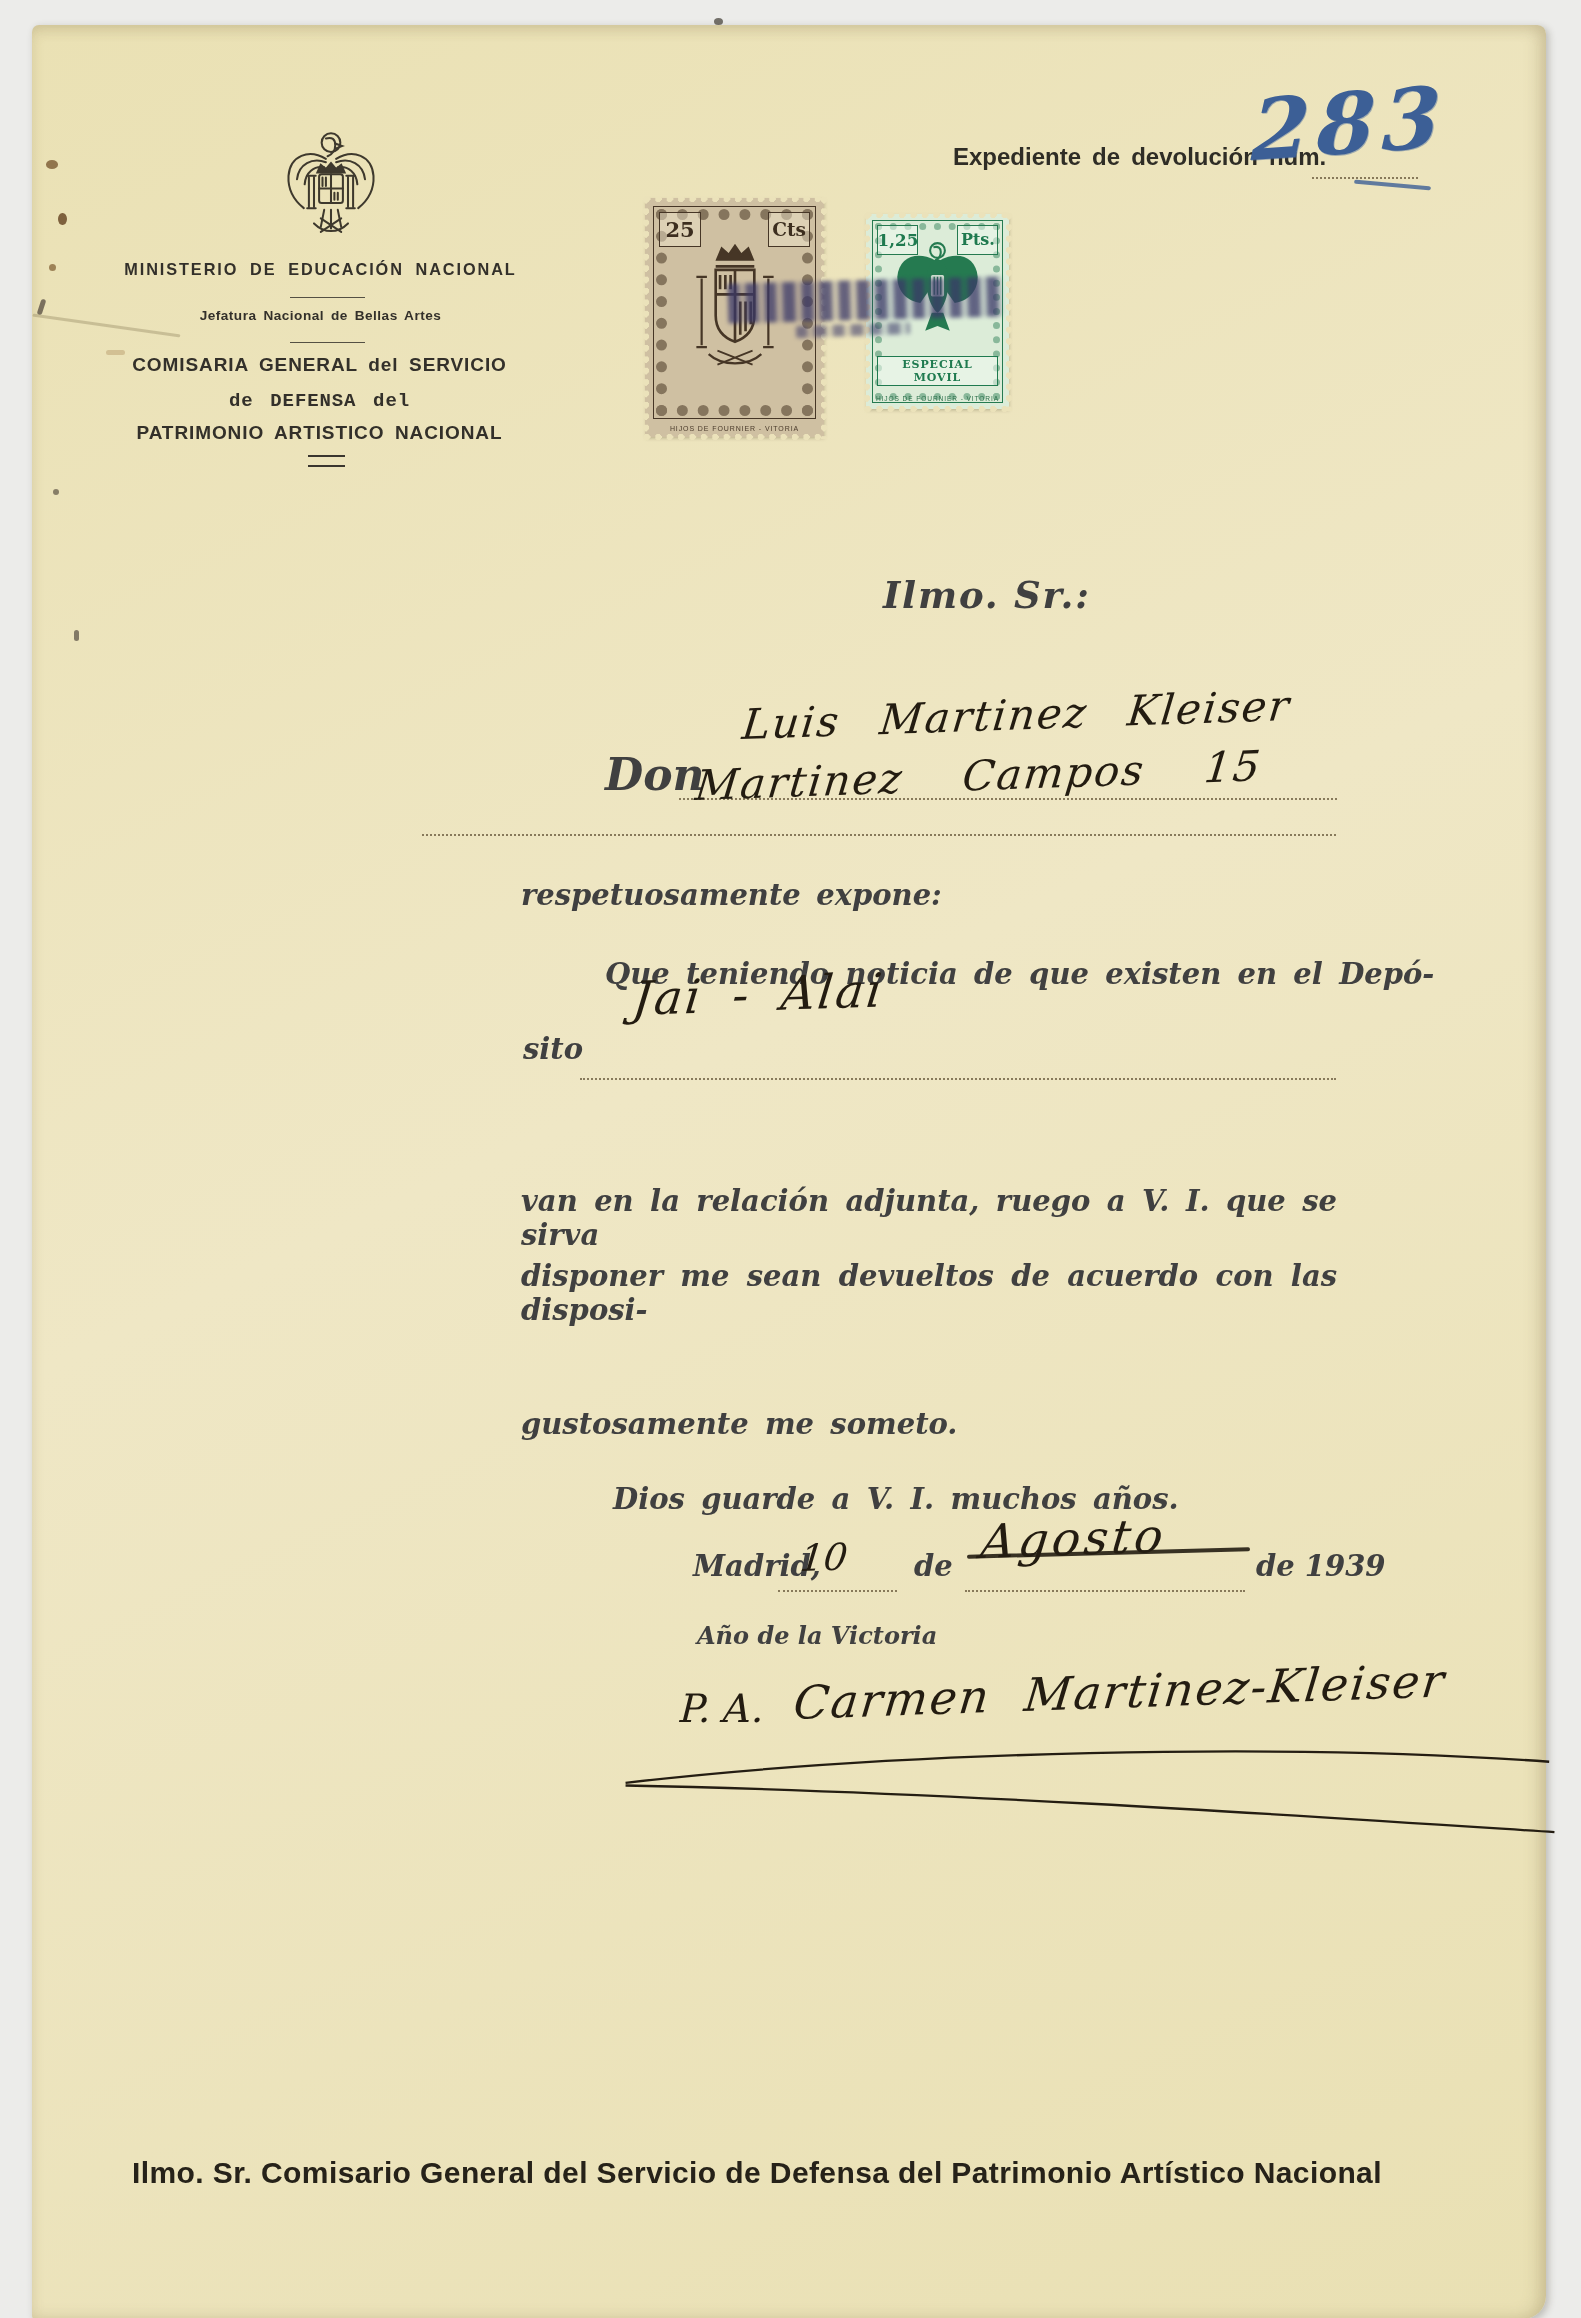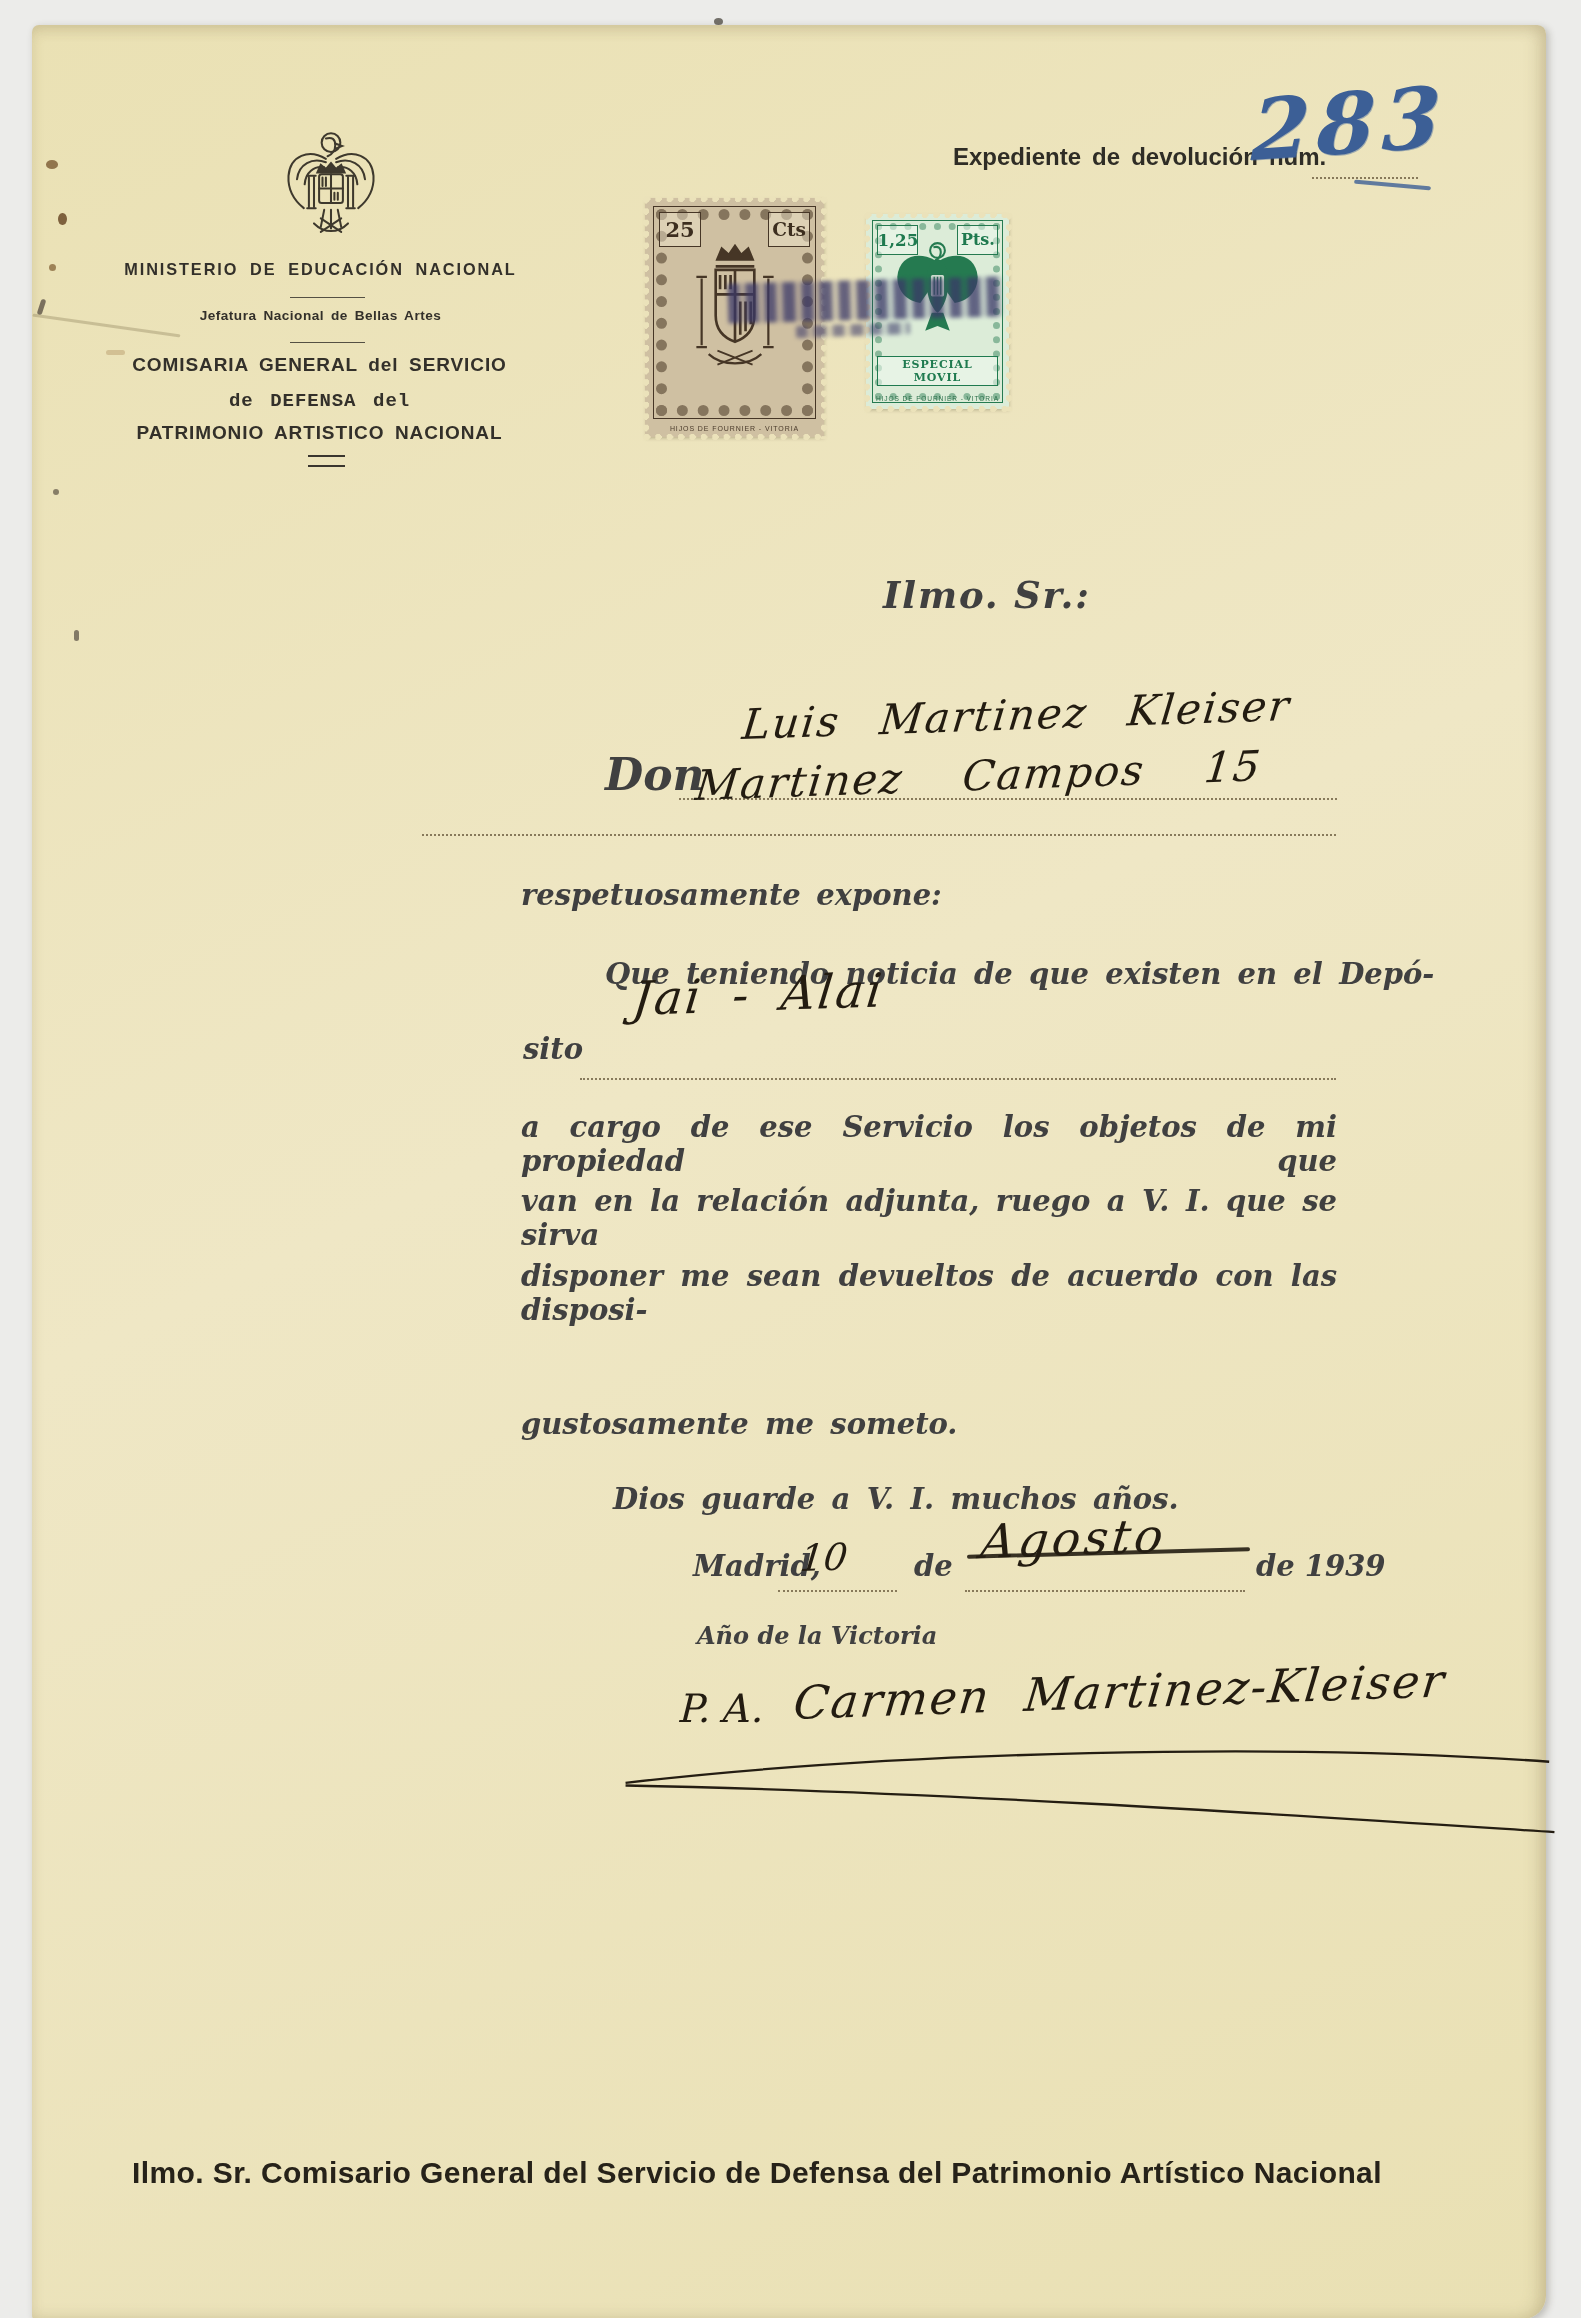--- a/index.html
+++ b/index.html
@@ -154,21 +154,20 @@
   <div class="abs hand" style="left:693px;top:761px;font-size:42px;word-spacing:44px;letter-spacing:1.8px;">Martinez Campos 15</div>
 
   <div class="abs script" style="left:521px;top:878px;font-size:29px;word-spacing:5.3px;">respetuosamente expone:</div>
 
   <div class="abs script" style="left:605px;top:957px;font-size:29px;word-spacing:6.2px;">Que teniendo noticia de que existen en el Depó-</div>
 
   <div class="abs script" style="left:523px;top:1032px;font-size:29px;">sito</div>
   <div class="dot" style="left:580px;top:1078px;width:756px;"></div>
   <div class="abs hand" style="left:630px;top:971px;font-size:47px;word-spacing:12.3px;letter-spacing:2.6px;">Jai - Alai</div>
 
-  <div class="abs script just" style="left:521px;top:1110px;width:816px;font-size:29px;">a cargo de ese Servicio los objetos de mi propiedad que</div>
   <div class="abs script just" style="left:521px;top:1184px;width:816px;font-size:29px;">van en la relación adjunta, ruego a V. I. que se sirva</div>
   <div class="abs script just" style="left:521px;top:1259px;width:816px;font-size:29px;">disponer me sean devueltos de acuerdo con las disposi-</div>
   <div class="abs script" style="left:521px;top:1407px;font-size:29px;word-spacing:6.2px;">gustosamente me someto.</div>
 
   <div class="abs script" style="left:613px;top:1482px;font-size:29px;word-spacing:6.2px;">Dios guarde a V. I. muchos años.</div>
 
   <div class="abs script" style="left:693px;top:1549px;font-size:29px;">Madrid,</div>
   <div class="dot" style="left:778px;top:1590px;width:119px;"></div>
   <div class="abs hand" style="left:798px;top:1537px;font-size:37px;">10</div>
   <div class="abs script" style="left:914px;top:1549px;font-size:29px;">de</div>

